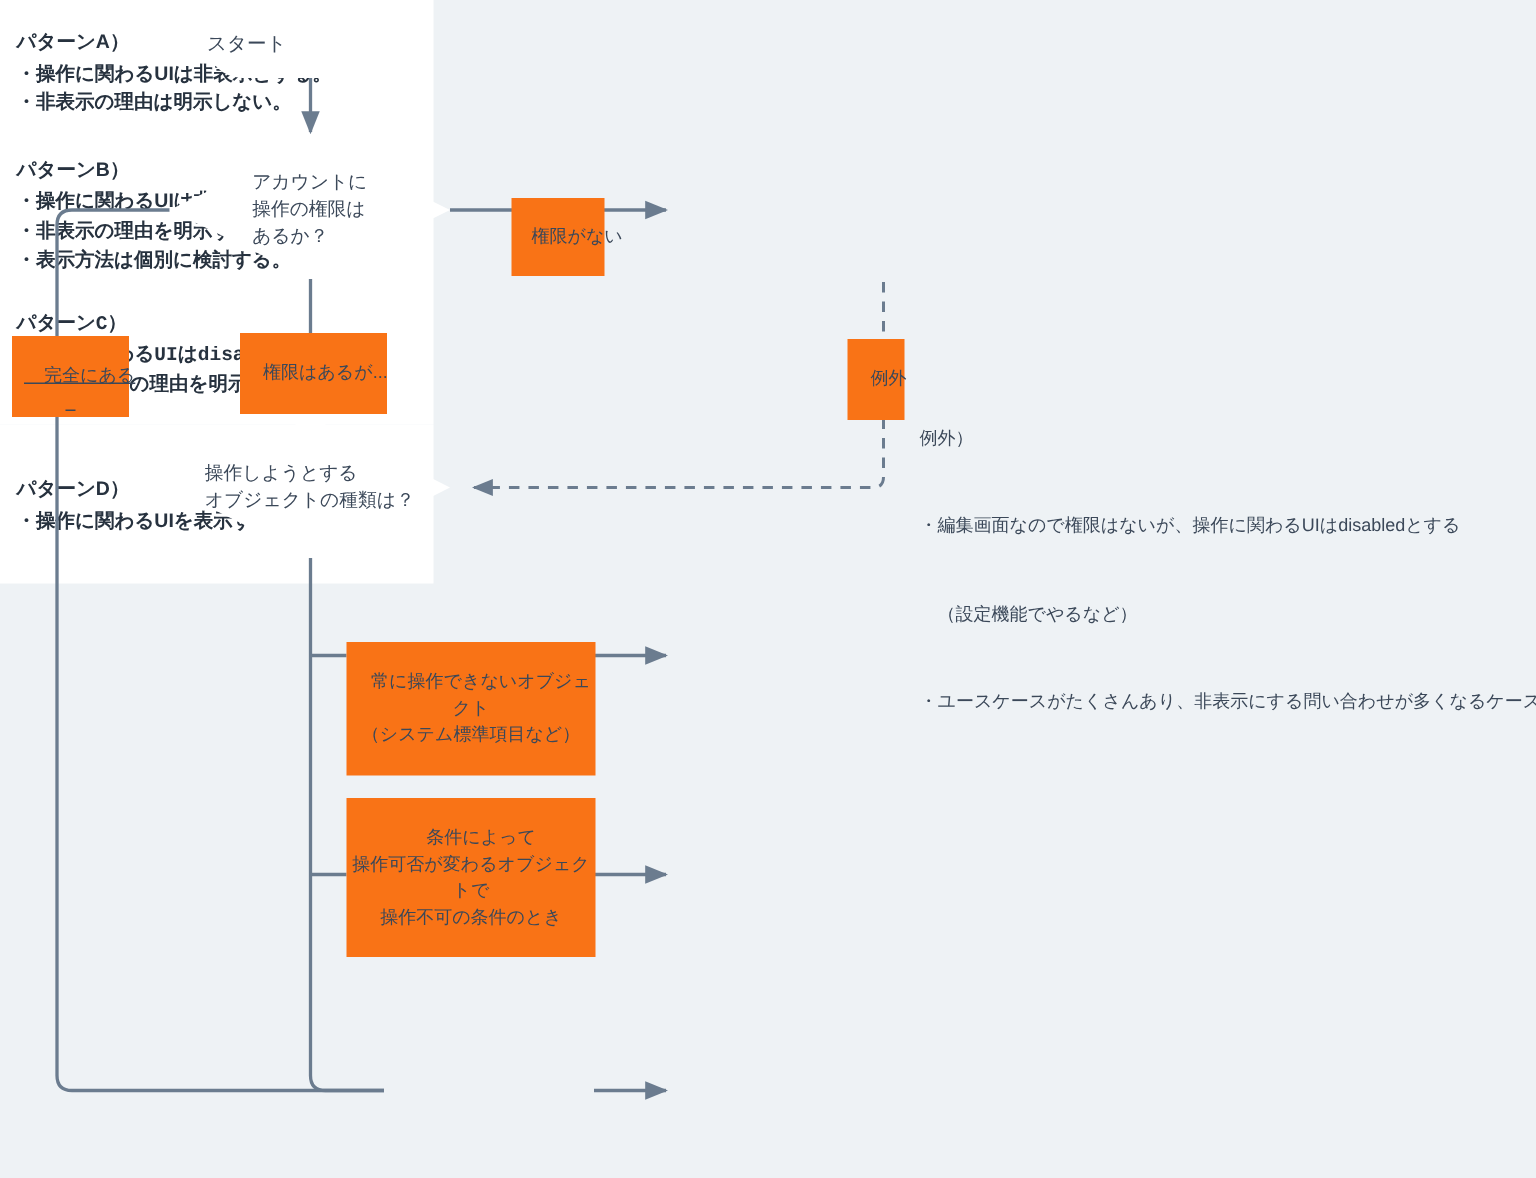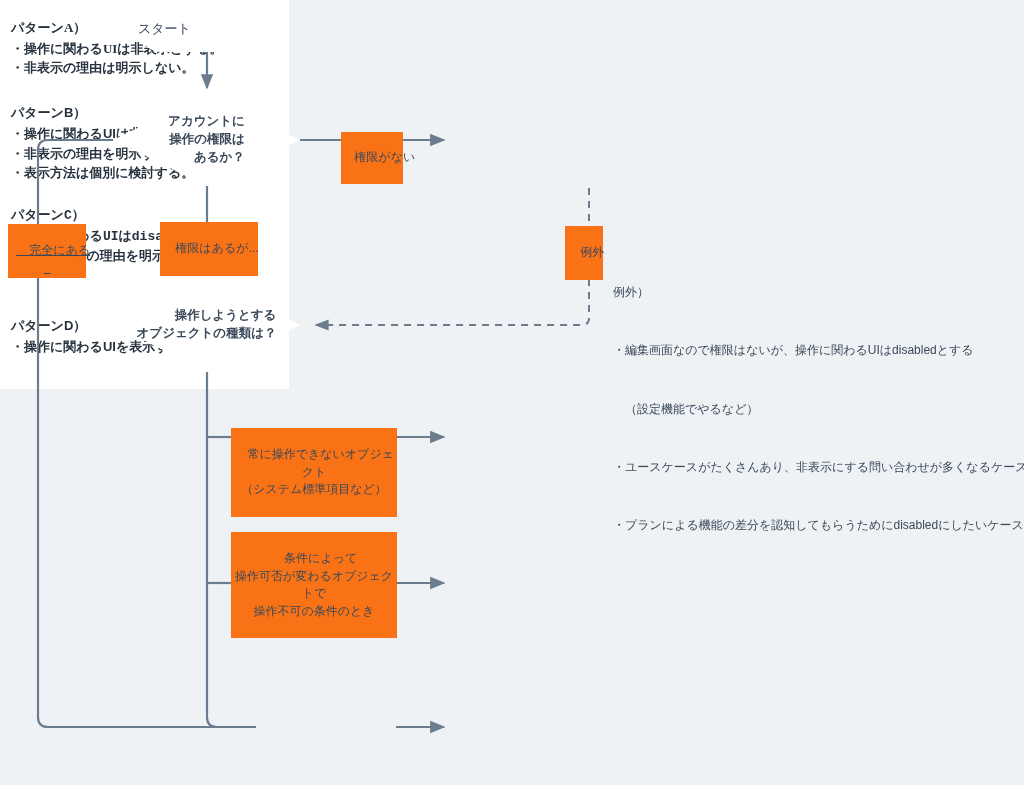--- a/index.html
+++ b/index.html
@@ -48,26 +48,25 @@
     font-weight: bold;
     line-height: 1.52;
   }
   .card .ttl { margin-bottom: 1px; }
   .card .li { white-space: pre; }
   .diamond-label {
     position: absolute;
     display: flex;
     align-items: center;
     justify-content: center;
-    text-align: right;
+    text-align: left;
     color: #3b4859;
     font-size: 12.5px;
     line-height: 1.42;
     pointer-events: none;
-    font-weight: bold;
   }
   .edge-label {
     position: absolute;
     color: #3b4859;
     font-size: 12px;
     line-height: 1.45;
     text-align: center;
     background: #f97316;
     white-space: pre;
   }
@@ -163,21 +162,21 @@
     <span style="white-space:pre-line;">条件によって
 操作可否が変わるオブジェクトで
 操作不可の条件のとき</span>
   </div>
 
 
   <div class="edge-label" style="left:565px; top:226px; width:34px; padding:1px 2px;">
     <span>例外</span>
   </div>
 
-  <div class="card" style="left:450px; top:92px; width:278px; height:96px;font-family:Liberation Serif, serif;">
+  <div class="card" style="left:450px; top:92px; width:278px; height:96px;">
     <div class="ttl">パターンA）</div>
     <div class="li">・操作に関わるUIは非表示とする。</div>
     <div class="li">・非表示の理由は明示しない。</div>
   </div>
 
   <div class="card" style="left:450px; top:398px; width:278px; height:94px;">
     <div class="ttl">パターンB）</div>
     <div class="li">・操作に関わるUIは非表示とする。</div>
     <div class="li">・非表示の理由を明示する。</div>
     <div class="li">・表示方法は個別に検討する。</div>
@@ -192,16 +191,15 @@
   <div class="card" style="left:450px; top:676px; width:278px; height:106px;">
     <div class="ttl">パターンD）</div>
     <div class="li">・操作に関わるUIを表示する。</div>
   </div>
 
   <div class="note" style="left:613px; top:244px; width:410px;">
     <div>例外）</div>
     <div>・編集画面なので権限はないが、操作に関わるUIはdisabledとする</div>
     <div>　（設定機能でやるなど）</div>
     <div>・ユースケースがたくさんあり、非表示にする問い合わせが多くなるケース</div>
-    <div>・プランによる機能の差分を認知してもらうためにdisabledにしたいケース</div>
   </div>
 
 </div>
 
 </body></html>

